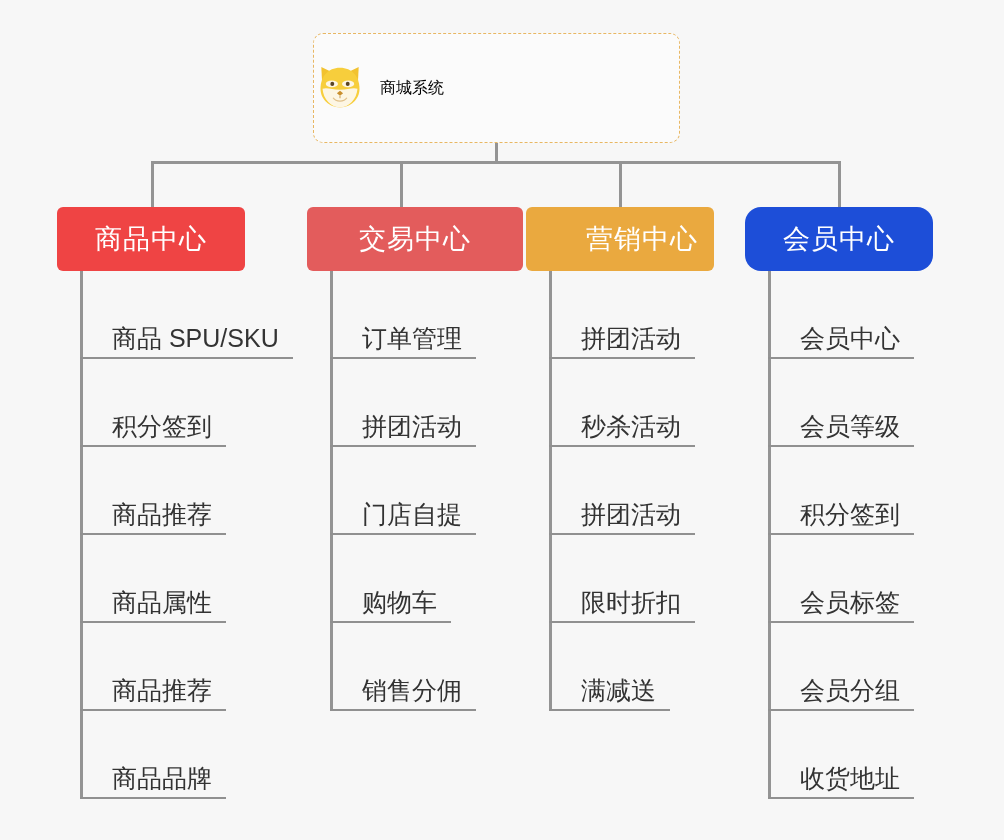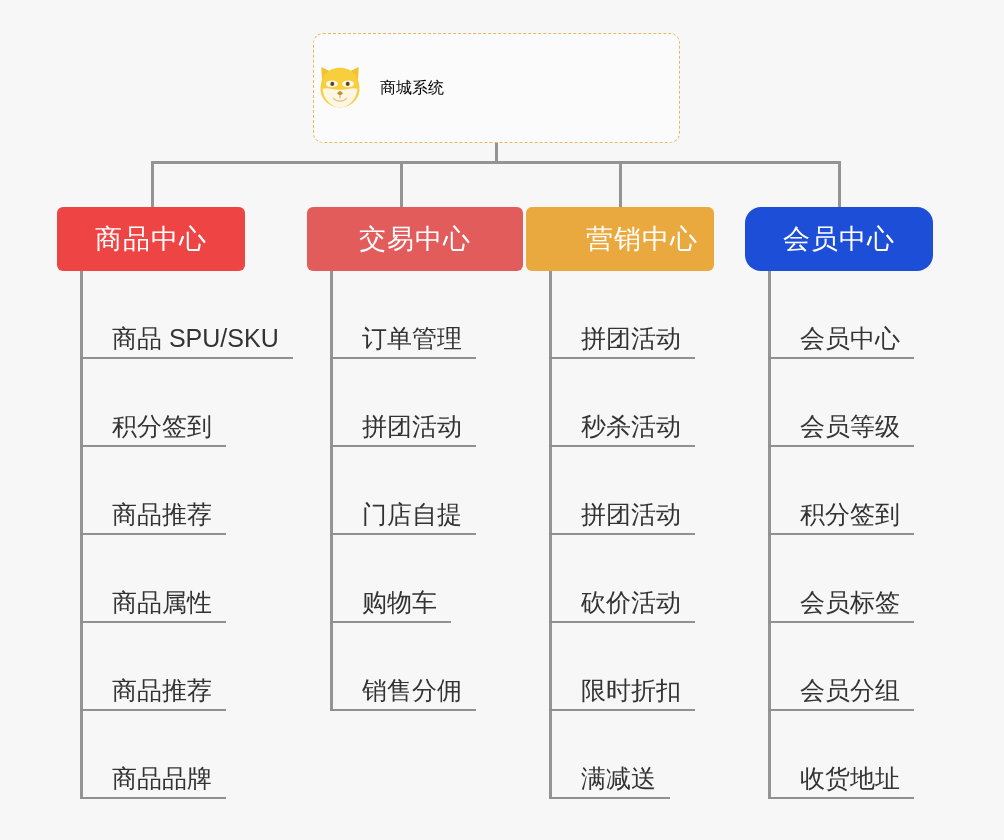--- a/index.html
+++ b/index.html
@@ -219,25 +219,20 @@
             <span class="leaf-label">秒杀活动</span>
           </div>
         </div>
       <div class="leaf">
           <div class="leaf-inner">
             <span class="leaf-label">拼团活动</span>
           </div>
         </div>
       <div class="leaf">
           <div class="leaf-inner">
-            <span class="leaf-label">砍价活动</span>
-          </div>
-        </div>
-      <div class="leaf">
-          <div class="leaf-inner">
             <span class="leaf-label">限时折扣</span>
           </div>
         </div>
       <div class="leaf">
           <div class="leaf-inner">
             <span class="leaf-label">满减送</span>
           </div>
         </div>
     </div>
   </div>

